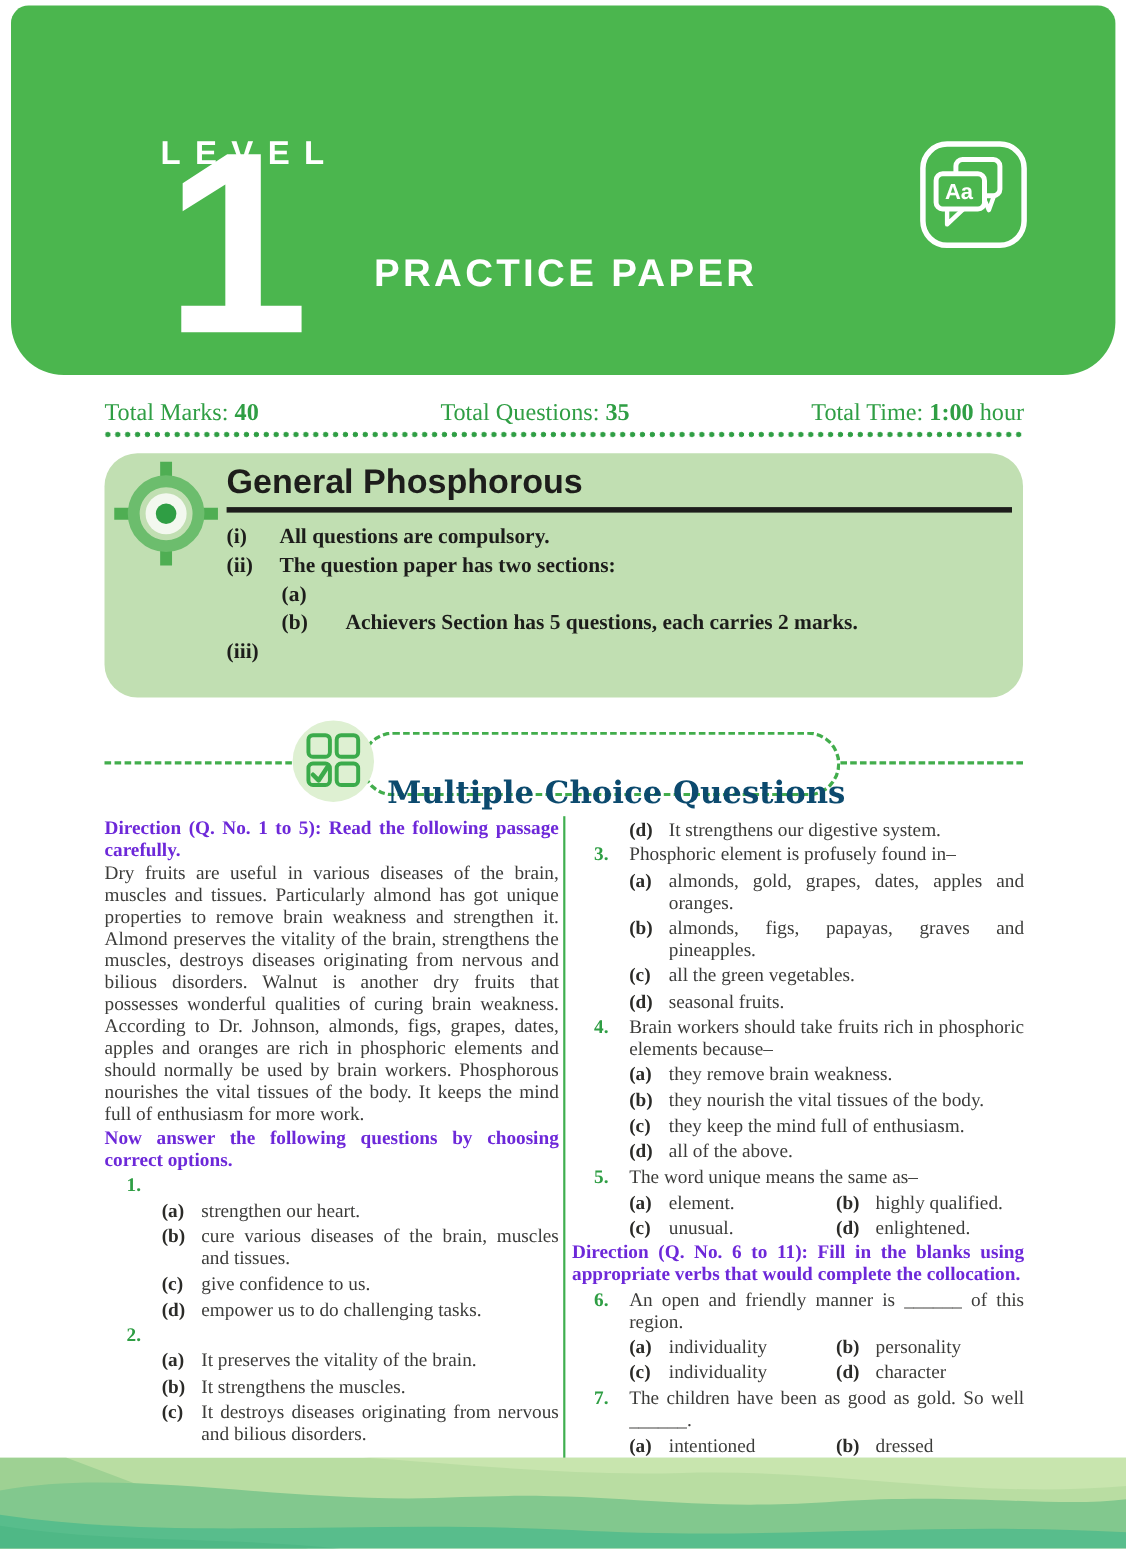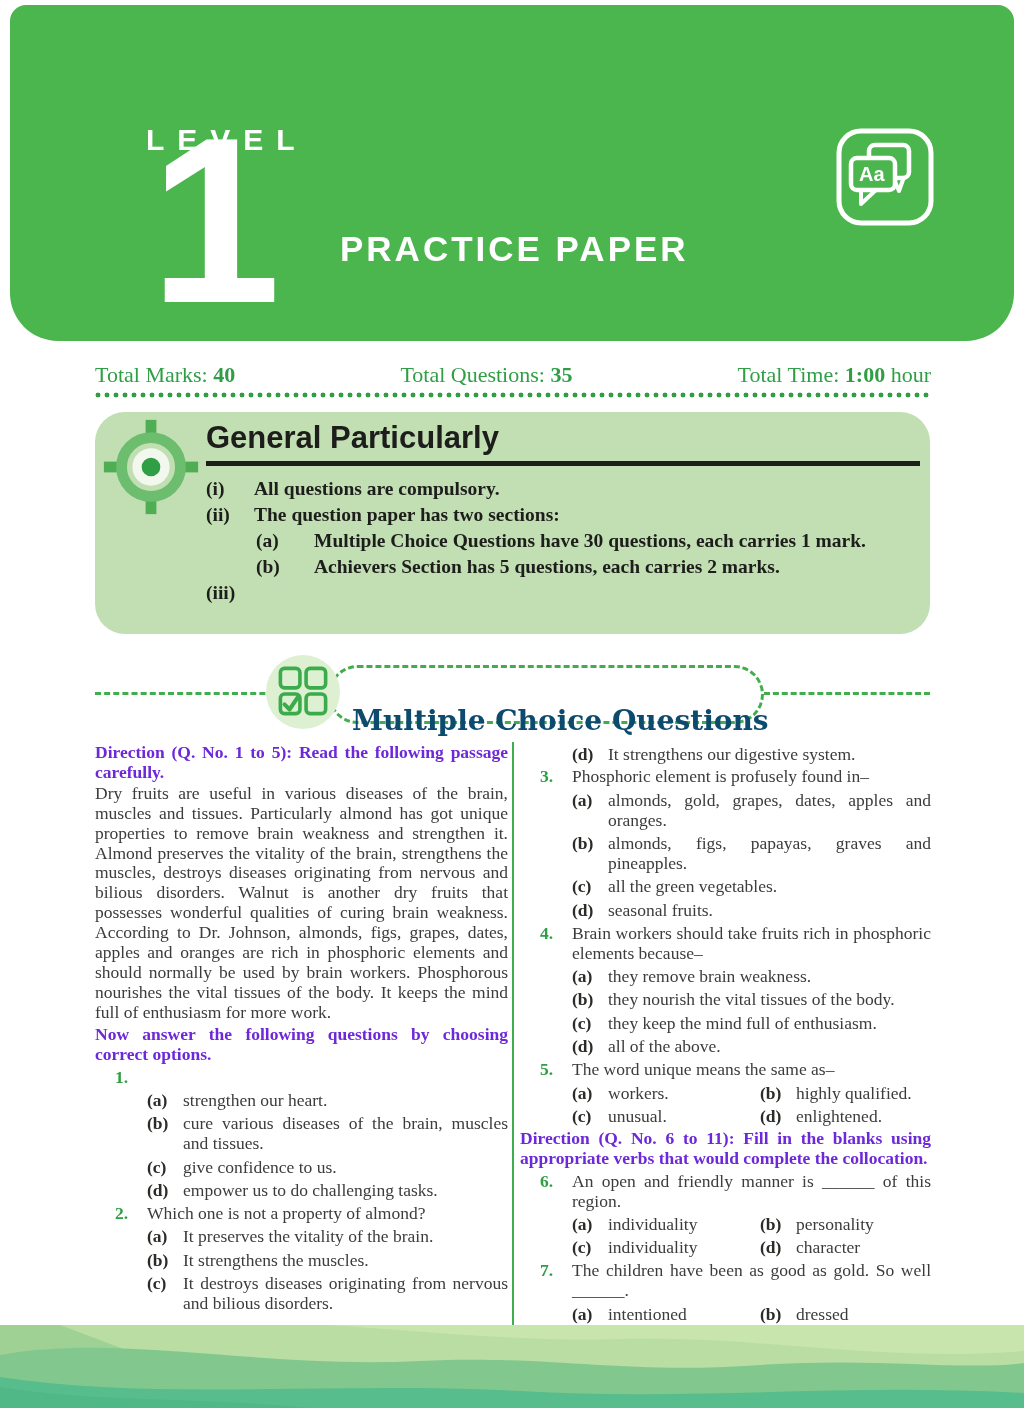--- a/index.html
+++ b/index.html
@@ -101,34 +101,33 @@
   <div class="gi-box"></div>
   <svg class="gi-icon" viewBox="0 0 110 110">
     <line x1="55" y1="7" x2="55" y2="25" stroke="#4fae53" stroke-width="11"></line>
     <line x1="55" y1="85" x2="55" y2="103" stroke="#4fae53" stroke-width="11"></line>
     <line x1="7" y1="55" x2="25" y2="55" stroke="#4fae53" stroke-width="11"></line>
     <line x1="85" y1="55" x2="103" y2="55" stroke="#4fae53" stroke-width="11"></line>
     <circle cx="55" cy="55" r="30" fill="none" stroke="#6cbd6d" stroke-width="11"></circle>
     <circle cx="55" cy="55" r="19" fill="#f3f8ef"></circle>
     <circle cx="55" cy="55" r="9.5" fill="#2f9e44"></circle>
   </svg>
-  <div class="gi-title">General Particularly</div>
+  <div class="gi-title">General Phosphorous</div>
   <div class="gi-rule"></div>
   <div class="gi-items" id="gi-items">
       <div class="gi-row">
         <span class="gi-num">(i)</span>
         <span class="gi-text">All questions are compulsory.</span>
       </div>
       <div class="gi-row">
         <span class="gi-num">(ii)</span>
         <span class="gi-text">The question paper has two sections:</span>
       </div>
       <div class="gi-row sub">
         <span class="gi-num">(a)</span>
-        <span class="gi-text">Multiple Choice Questions have 30 questions, each carries 1 mark.</span>
       </div>
       <div class="gi-row sub">
         <span class="gi-num">(b)</span>
         <span class="gi-text">Achievers Section has 5 questions, each carries 2 marks.</span>
       </div>
       <div class="gi-row">
         <span class="gi-num">(iii)</span>
       </div>
     </div>
 
@@ -167,21 +166,20 @@
           <span class="opt-text">give confidence to us.</span>
         </div>
         <div class="opt-row">
           <span class="opt-label">(d)</span>
           <span class="opt-text">empower us to do challenging tasks.</span>
         </div>
       </div>
       <div class="question">
         <div class="q-row">
           <span class="q-num">2.</span>
-          <span class="q-text">Which one is not a property of almond?</span>
         </div>
         <div class="opt-row">
           <span class="opt-label">(a)</span>
           <span class="opt-text">It preserves the vitality of the brain.</span>
         </div>
         <div class="opt-row">
           <span class="opt-label">(b)</span>
           <span class="opt-text">It strengthens the muscles.</span>
         </div>
         <div class="opt-row">
@@ -241,21 +239,21 @@
         </div>
       </div>
       <div class="question">
         <div class="q-row">
           <span class="q-num">5.</span>
           <span class="q-text">The word unique means the same as–</span>
         </div>
         <div class="opt-pair">
           <div class="opt-cell first">
             <span class="opt-label">(a)</span>
-            <span class="opt-text">workers.</span>
+            <span class="opt-text">element.</span>
           </div>
           <div class="opt-cell">
             <span class="opt-label">(b)</span>
             <span class="opt-text">highly qualified.</span>
           </div>
         </div>
         <div class="opt-pair">
           <div class="opt-cell first">
             <span class="opt-label">(c)</span>
             <span class="opt-text">unusual.</span>

